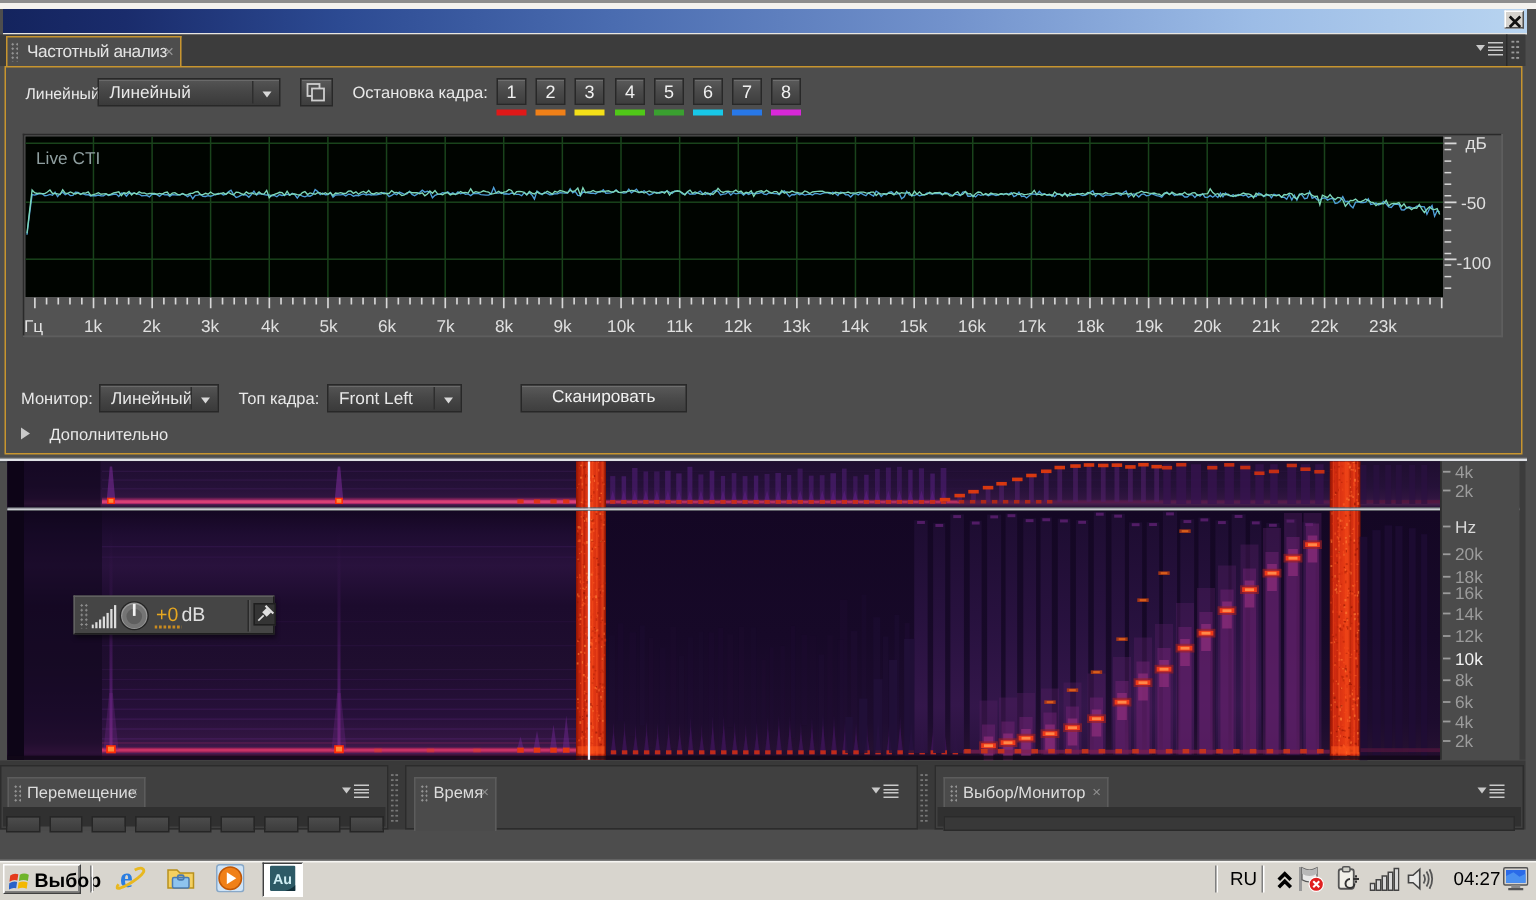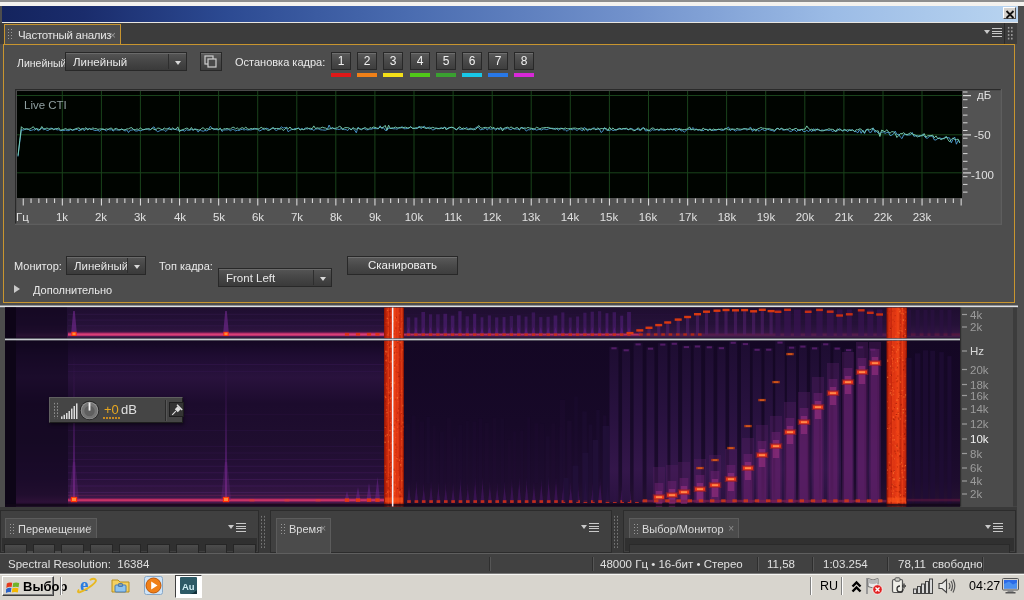--- a/index.html
+++ b/index.html
@@ -309,21 +309,21 @@
       <rect x="15" y="223.6" width="987" height="1.4" fill="#5e5e5e"></rect>
       <rect x="1000.8" y="89" width="1.2" height="136" fill="#5e5e5e"></rect>
     </svg>
   <div class="lbl" style="left:14px;top:260px">Монитор:</div>
   <div class="combo" style="left:66px;top:256px;width:80px">
       <div class="ct">Линейный</div>
       <div class="csep"></div>
       <div class="arr"></div>
     </div>
   <div class="lbl" style="left:159px;top:260px">Топ кадра:</div>
-  <div class="combo" style="left:218px;top:268px;width:114px">
+  <div class="combo" style="left:218px;top:256px;width:90px">
       <div class="ct">Front Left</div>
       <div class="csep"></div>
       <div class="arr"></div>
     </div>
   <div class="btn" style="left:347px;top:256px;width:111px;height:19px;font-size:11.5px;line-height:17px">Сканировать</div>
   <div class="abs" id="addl-tri"></div>
   <div class="lbl" style="left:33px;top:283.5px">Дополнительно</div>
 
   <svg id="spec" style="position:absolute;left:0;top:305px" width="1018" height="202" viewBox="0 305 1018 202" font-family="Liberation Sans, sans-serif">
       <defs>
@@ -1894,33 +1894,20 @@
         <div class="tri"></div>
         <div class="l1"></div>
         <div class="l2"></div>
         <div class="l3"></div>
         <div class="l4"></div>
       </div>
       <div class="dkbody">
         <div style="position:absolute;left:4px;top:6px;right:4px;height:10px;background:#383838;border:1px solid #2a2a2a"></div>
       </div>
     </div>
-  <div class="abs" id="status">
-    <div class="abs" style="left:8px;top:4px">Spectral Resolution:&nbsp; 16384</div>
-    <div class="sep" style="left:489px"></div>
-      <div class="sep" style="left:592px"></div>
-    <div class="abs" style="left:600px;top:4px">48000 Гц • 16-бит • Стерео</div>
-    <div class="sep" style="left:757px"></div>
-    <div class="abs" style="left:767px;top:4px">11,58</div>
-    <div class="sep" style="left:812px"></div>
-    <div class="abs" style="left:823px;top:4px">1:03.254</div>
-    <div class="sep" style="left:887px"></div>
-    <div class="abs" style="left:898px;top:4px">78,11&nbsp; свободно</div>
-    <div class="sep" style="left:982px"></div>
-  </div>
   <div class="abs" id="taskbar"></div>
   <div class="abs" id="startbtn">
       <svg style="position:absolute;left:3px;top:2.5px" width="17" height="15" viewBox="0 0 17 15">
 <path d="M0.8,3.6 Q3.2,1.8 6.2,2.8 L5.6,7.0 Q3.0,6.1 0.3,7.9 Z" fill="#e43a1c"></path>
 <path d="M7.2,3.1 Q10.0,1.7 13.2,3.1 L12.6,7.3 Q9.8,6.0 6.6,7.3 Z" fill="#6fb42a"></path>
 <path d="M0.2,8.9 Q2.8,7.2 5.4,8.0 L4.8,12.2 Q2.4,11.4 -0.3,13.2 Z" fill="#2a62c8"></path>
 <path d="M6.4,8.3 Q9.3,7.0 12.4,8.3 L11.8,12.5 Q9.0,11.3 5.8,12.5 Z" fill="#f4b800"></path>
 </svg>
       <div class="t">Выбор</div>
     </div>

